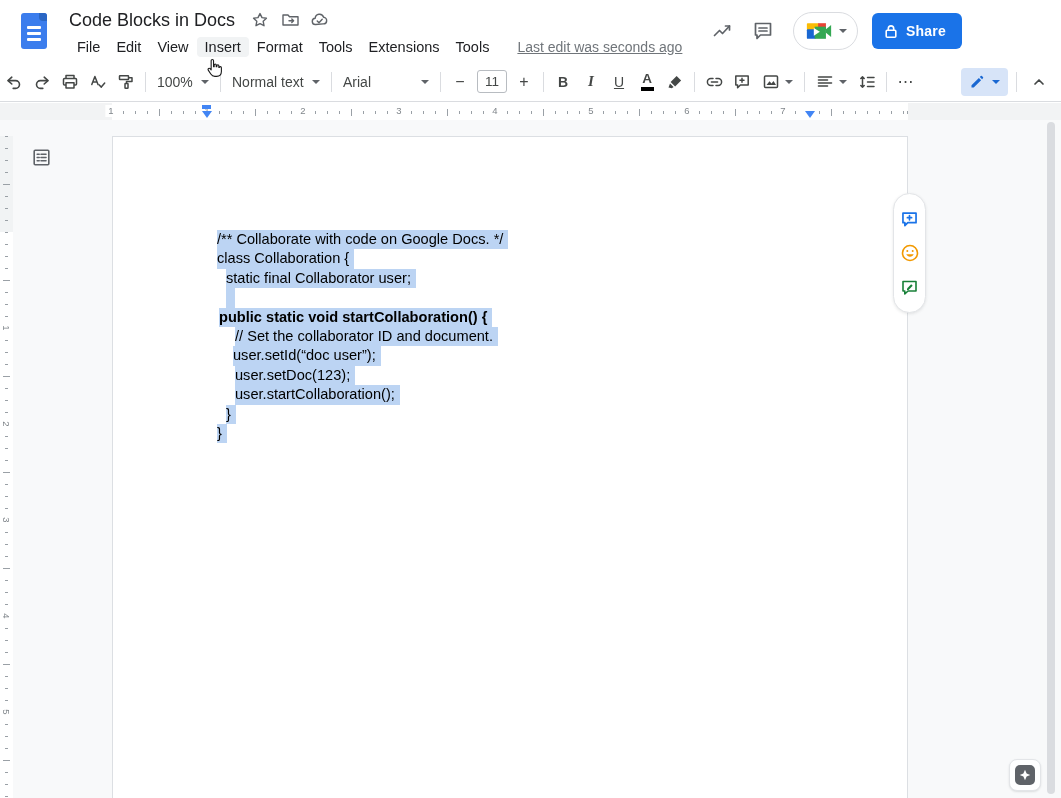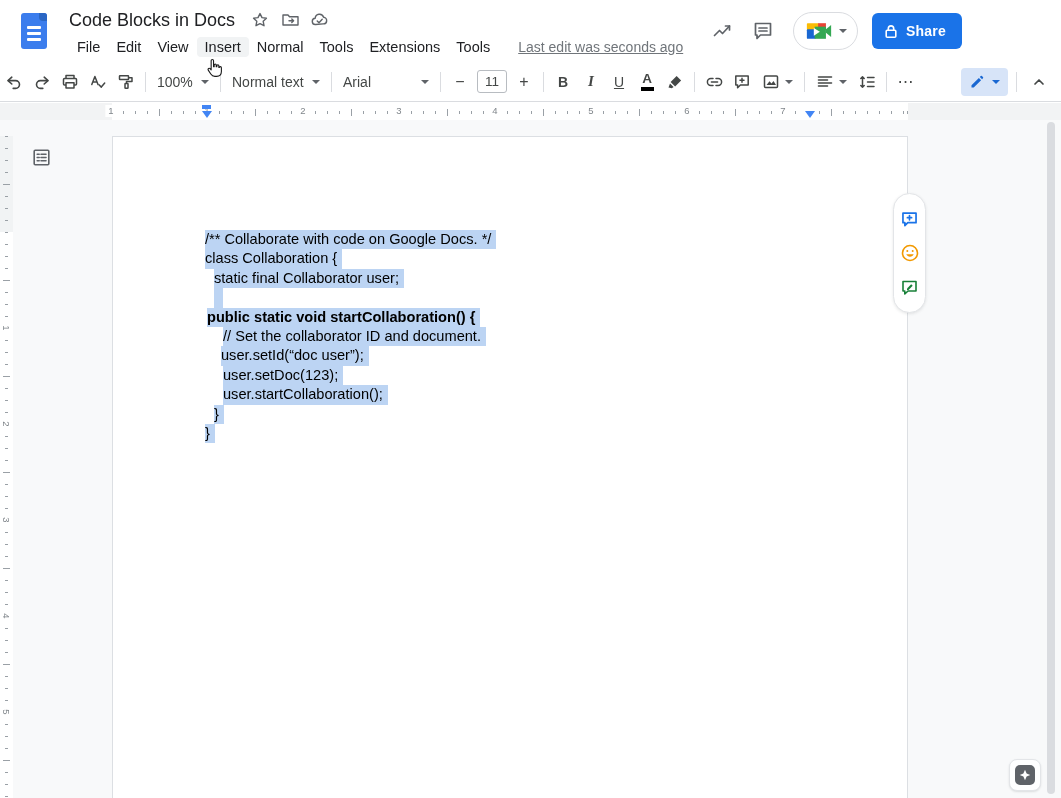--- a/index.html
+++ b/index.html
@@ -63,21 +63,21 @@
   .v-ticks-dots { position:absolute; left:5px; top:16px; width:3px; height:662px;
      background:repeating-linear-gradient(to bottom,#9aa0a6 0 1px,transparent 1px 12px); }
   .v-ticks-half { position:absolute; left:3px; top:16px; width:7px; height:662px;
      background:repeating-linear-gradient(to bottom,transparent 0 48px,#9aa0a6 48px 49px,transparent 49px 96px); }
   .v-num { position:absolute; left:1px; font-size:9.5px; color:#80868b; background:#fff; padding:3px 0; transform:translateY(-50%); writing-mode:vertical-rl; }
 
   .outline-btn { position:absolute; left:28px; top:24px; width:26px; height:26px; background:transparent; border:none; cursor:pointer; display:flex; align-items:center; justify-content:center; }
 
   .page { position:absolute; left:112px; top:16px; width:796px; height:662px; background:#fff; border:1px solid #dcdfe3; border-bottom:none; }
 
-  .code-block { position:absolute; left:92px; top:93px; font-size:14.6px; line-height:19.4px; color:#000; }
+  .code-block { position:absolute; left:104px; top:93px; font-size:14.6px; line-height:19.4px; color:#000; }
   .code-line { height:19.4px; white-space:pre; }
   .code-sel { display:inline-block; background:var(--sel,#bcd4f3); padding-right:5px; min-height:19.4px; }
   .code-sel.empty { width:9px; padding:0; }
 
   .side-pill { position:absolute; left:893px; top:73px; width:33px; height:120px; background:#fff; border:1px solid #e3e5e8; border-radius:17px; box-shadow:0 1px 3px rgba(60,64,67,.12); display:flex; flex-direction:column; align-items:center; justify-content:space-around; padding:8px 0; }
   .pill-btn { width:24px; height:24px; display:flex; align-items:center; justify-content:center; cursor:pointer; background:none; border:none; }
 
   .explore-btn { position:absolute; left:1009px; top:639px; width:32px; height:32px; background:#fff; border:1px solid #e3e5e8; border-radius:8px; box-shadow:0 1px 2px rgba(60,64,67,.15); cursor:pointer; display:flex; align-items:center; justify-content:center; }
   .explore-badge { width:20px; height:20px; background:#5f6368; border-radius:5px; display:flex; align-items:center; justify-content:center; }
 
@@ -118,21 +118,21 @@
               <path d="M7.2 9.9l1.8 1.8 3.2-3.4" stroke-linecap="round"></path>
             </svg>
         </span>
       </div>
       <nav class="menu-row">
         <span id="menu-items" style="display:flex;">
             <span class="menu-item">File</span>
             <span class="menu-item">Edit</span>
             <span class="menu-item">View</span>
             <span class="menu-item hovered">Insert</span>
-            <span class="menu-item">Normal</span>
+            <span class="menu-item">Format</span>
             <span class="menu-item">Tools</span>
             <span class="menu-item">Extensions</span>
             <span class="menu-item">Tools</span>
           </span>
         <span class="last-edit">Last edit was seconds ago</span>
       </nav>
     </div>
 
     <div class="head-right">
       <span class="hr-icon">

